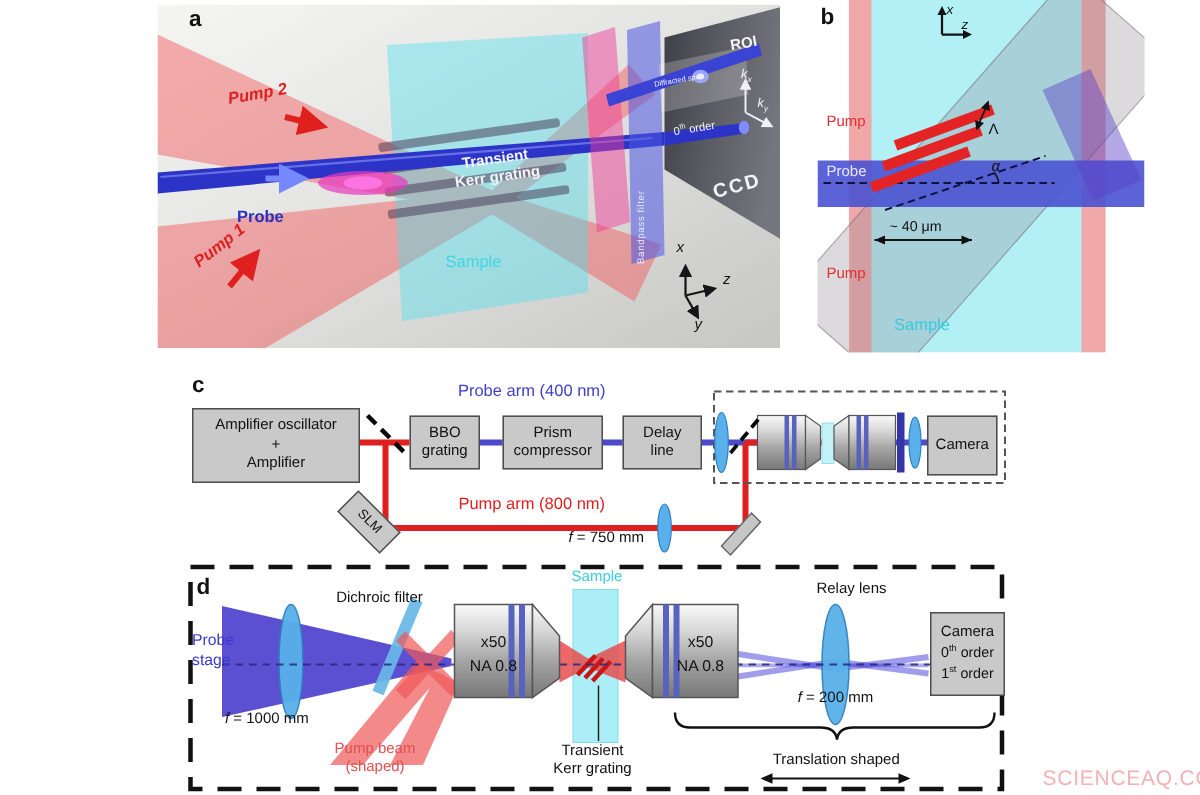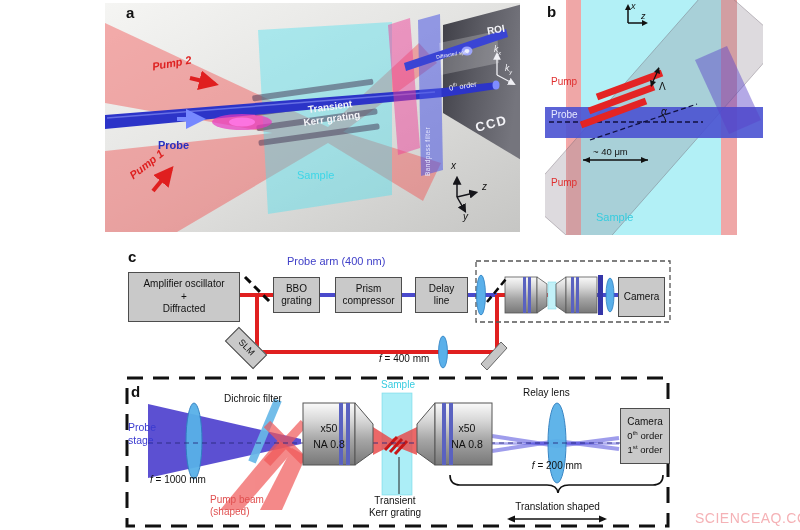--- a/index.html
+++ b/index.html
@@ -195,42 +195,43 @@
     </g>
     <rect x="488" y="35" width="5" height="40" fill="#3535a8"></rect>
     <line x1="135" y1="37" x2="160" y2="62" stroke="#0a0a0a" stroke-width="3" stroke-dasharray="8,5"></line>
     <line x1="377" y1="62" x2="396" y2="39" stroke="#0a0a0a" stroke-width="2.5" stroke-dasharray="7,4"></line>
   </svg>
 
   <div class="lbl panel-letter" style="left:128px;top:248px">c</div>
   <div class="box" style="left:128px;top:272px;width:112px;height:50px">
     <span>Amplifier oscillator</span>
     <span>+</span>
-    <span>Diffracted</span>
+    <span>Amplifier</span>
   </div>
   <div class="box" style="left:273px;top:277px;width:47px;height:36px">
     <span>BBO</span>
     <span>grating</span>
   </div>
   <div class="box" style="left:335px;top:277px;width:67px;height:36px">
     <span>Prism</span>
     <span>compressor</span>
   </div>
   <div class="box" style="left:415px;top:277px;width:53px;height:36px">
     <span>Delay</span>
     <span>line</span>
   </div>
   <div class="box" style="left:618px;top:277px;width:47px;height:40px">
     <span>Camera</span>
   </div>
   <div class="box" style="left:226px;top:338px;width:40px;height:20px;transform:rotate(45deg);font-size:9px">
     <span>SLM</span>
   </div>
-  <div class="lbl blue" style="left:287px;top:255px;width:135px;font-size:11px;text-align:left">Probe arm (400 nm)</div>
-  <div class="lbl" style="left:379px;top:353px;font-size:10px;color:#111"><i>f</i><span> = 400 mm</span></div>
+  <div class="lbl blue" style="left:287px;top:255px;width:135px;font-size:11px;text-align:center">Probe arm (400 nm)</div>
+  <div class="lbl red" style="left:287px;top:330px;width:135px;font-size:11px;text-align:center">Pump arm (800 nm)</div>
+  <div class="lbl" style="left:379px;top:353px;font-size:10px;color:#111"><i>f</i><span> = 750 mm</span></div>
 
   <svg style="left:120px;top:372px" width="560" height="158" viewBox="0 0 560 158">
     <defs>
       <linearGradient id="objD" x1="0" y1="0" x2="0" y2="1">
         <stop offset="0" stop-color="#fafafa"></stop>
           <stop offset="0.3" stop-color="#d5d5d5"></stop>
         <stop offset="0.6" stop-color="#a5a5a5"></stop>
           <stop offset="1" stop-color="#787878"></stop>
       </linearGradient>
     </defs>
@@ -284,38 +285,38 @@
     </g>
   </svg>
 
   <div class="lbl panel-letter" style="left:131px;top:383px">d</div>
   <div class="lbl" style="left:128px;top:421px;font-size:10.5px;color:#3a3ad0">
     <span>Probe</span><br>
     <span>stage</span>
   </div>
   <div class="lbl" style="left:150px;top:474px;font-size:10px;color:#111"><i>f</i><span> = 1000 mm</span></div>
   <div class="lbl" style="left:208px;top:393px;width:90px;font-size:10px;color:#111;text-align:center">Dichroic filter</div>
-  <div class="lbl" style="left:210px;top:494px;width:80px;font-size:10px;color:#e05050;">
+  <div class="lbl" style="left:210px;top:494px;width:80px;font-size:10px;color:#e05050;text-align:center">
     <span>Pump beam</span><br>
     <span>(shaped)</span>
   </div>
   <div class="lbl" style="left:305px;top:420px;width:48px;font-size:10.5px;color:#111;text-align:center;line-height:1.55">
     <span>x50</span><br>
     <span>NA 0.8</span>
   </div>
   <div class="lbl" style="left:443px;top:420px;width:48px;font-size:10.5px;color:#111;text-align:center;line-height:1.55">
     <span>x50</span><br>
     <span>NA 0.8</span>
   </div>
   <div class="lbl cyan" style="left:378px;top:379px;width:40px;font-size:10px;text-align:center">Sample</div>
   <div class="lbl" style="left:360px;top:495px;width:70px;font-size:10px;color:#111;text-align:center">
     <span>Transient</span><br>
     <span>Kerr grating</span>
   </div>
-  <div class="lbl" style="left:523px;top:387px;width:68px;font-size:10px;color:#111;text-align:left">Relay lens</div>
+  <div class="lbl" style="left:523px;top:387px;width:68px;font-size:10px;color:#111;text-align:right">Relay lens</div>
   <div class="lbl" style="left:524px;top:460px;width:66px;font-size:10px;color:#111;text-align:center"><i>f</i><span> = 200 mm</span></div>
   <div class="box cam" style="left:620px;top:408px;width:50px;height:56px;font-size:9.5px;line-height:1.35">
     <span style="font-size:10px">Camera</span>
     <span><span>0</span><sup>th</sup><span> order</span></span>
     <span><span>1</span><sup>st</sup><span> order</span></span>
   </div>
   <div class="lbl" style="left:510px;top:501px;width:95px;font-size:10px;color:#111;text-align:center">Translation shaped</div>
 
   <div class="wm" style="left:695px;top:510px">SCIENCEAQ.COM</div>
 

